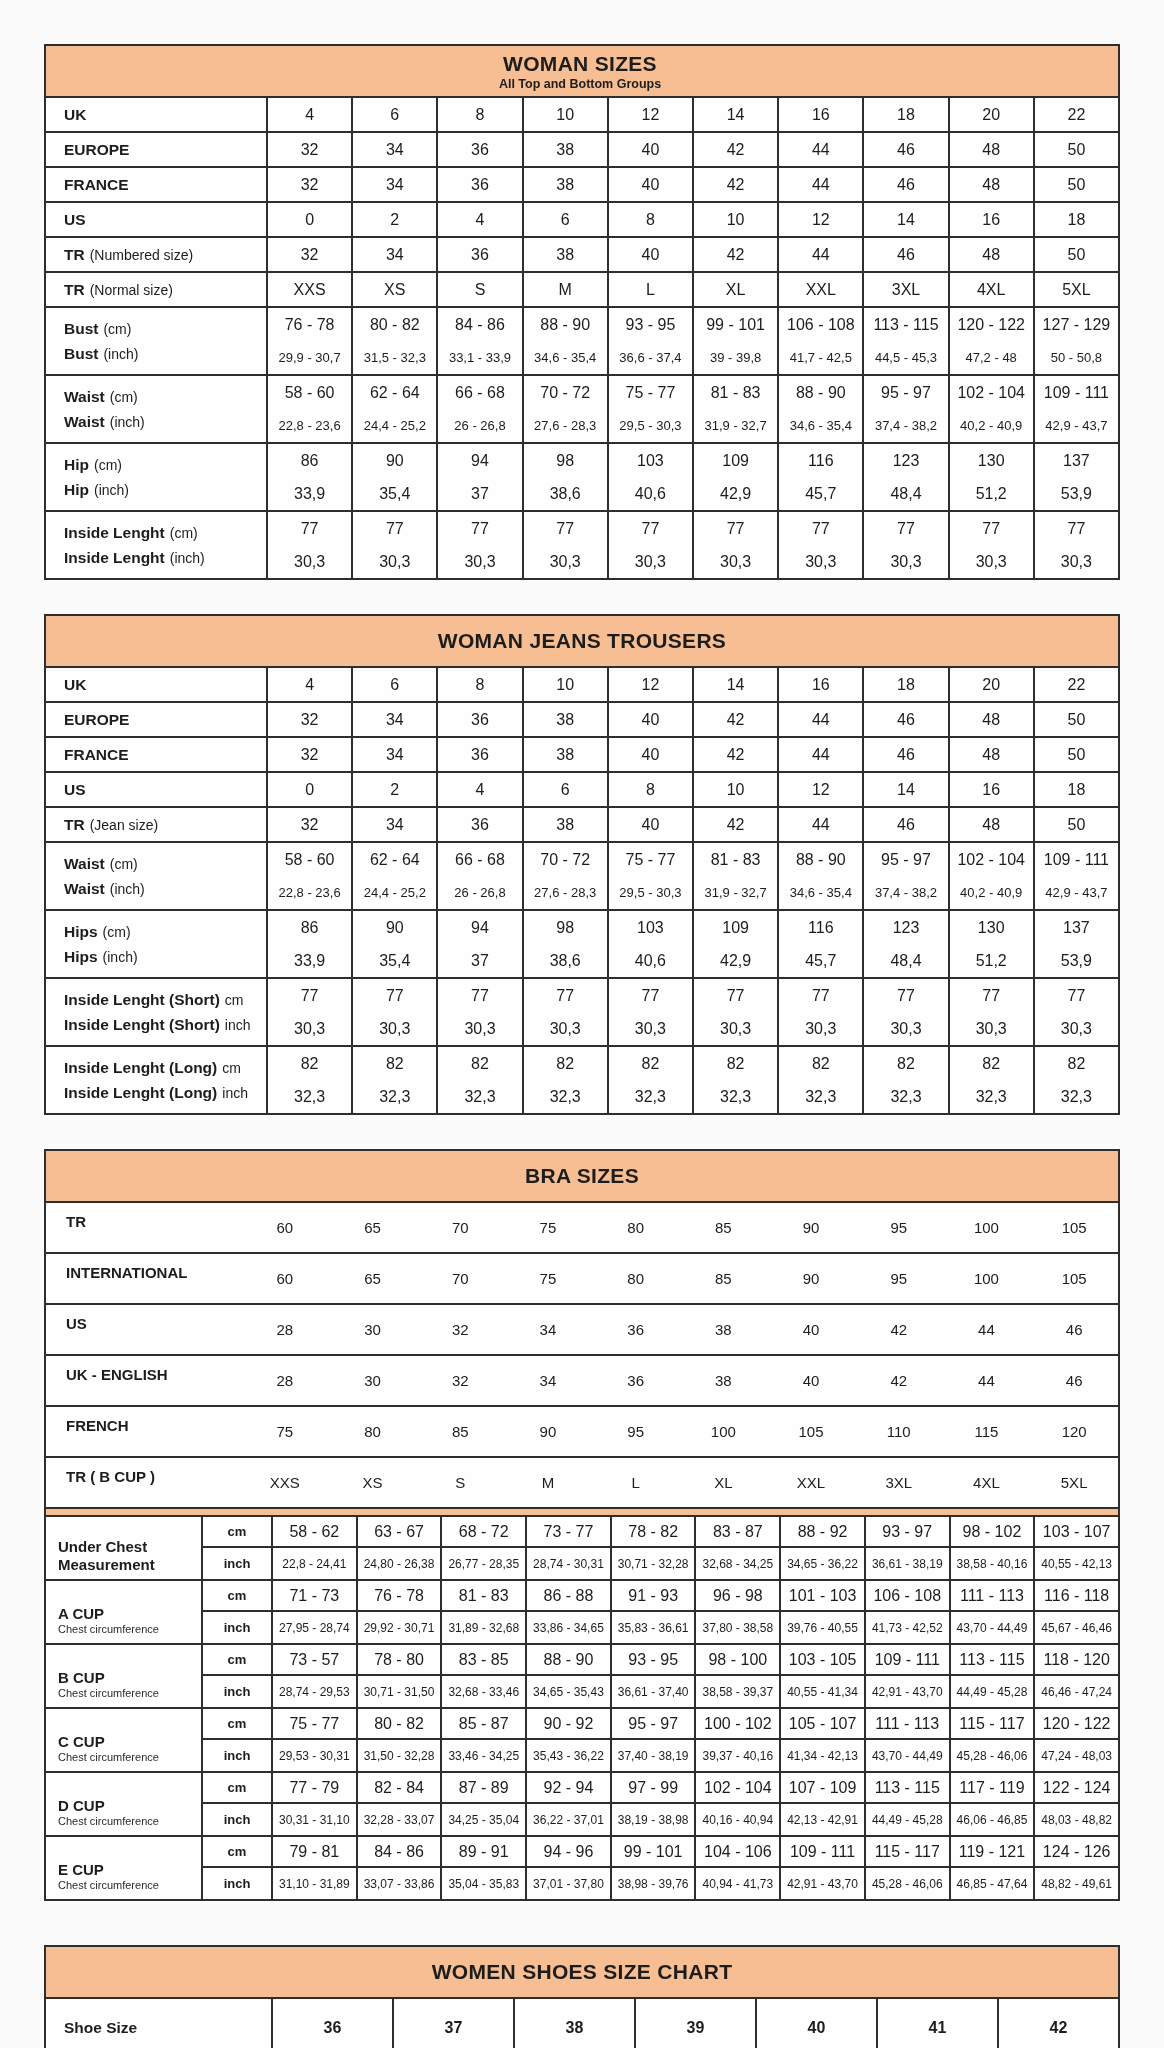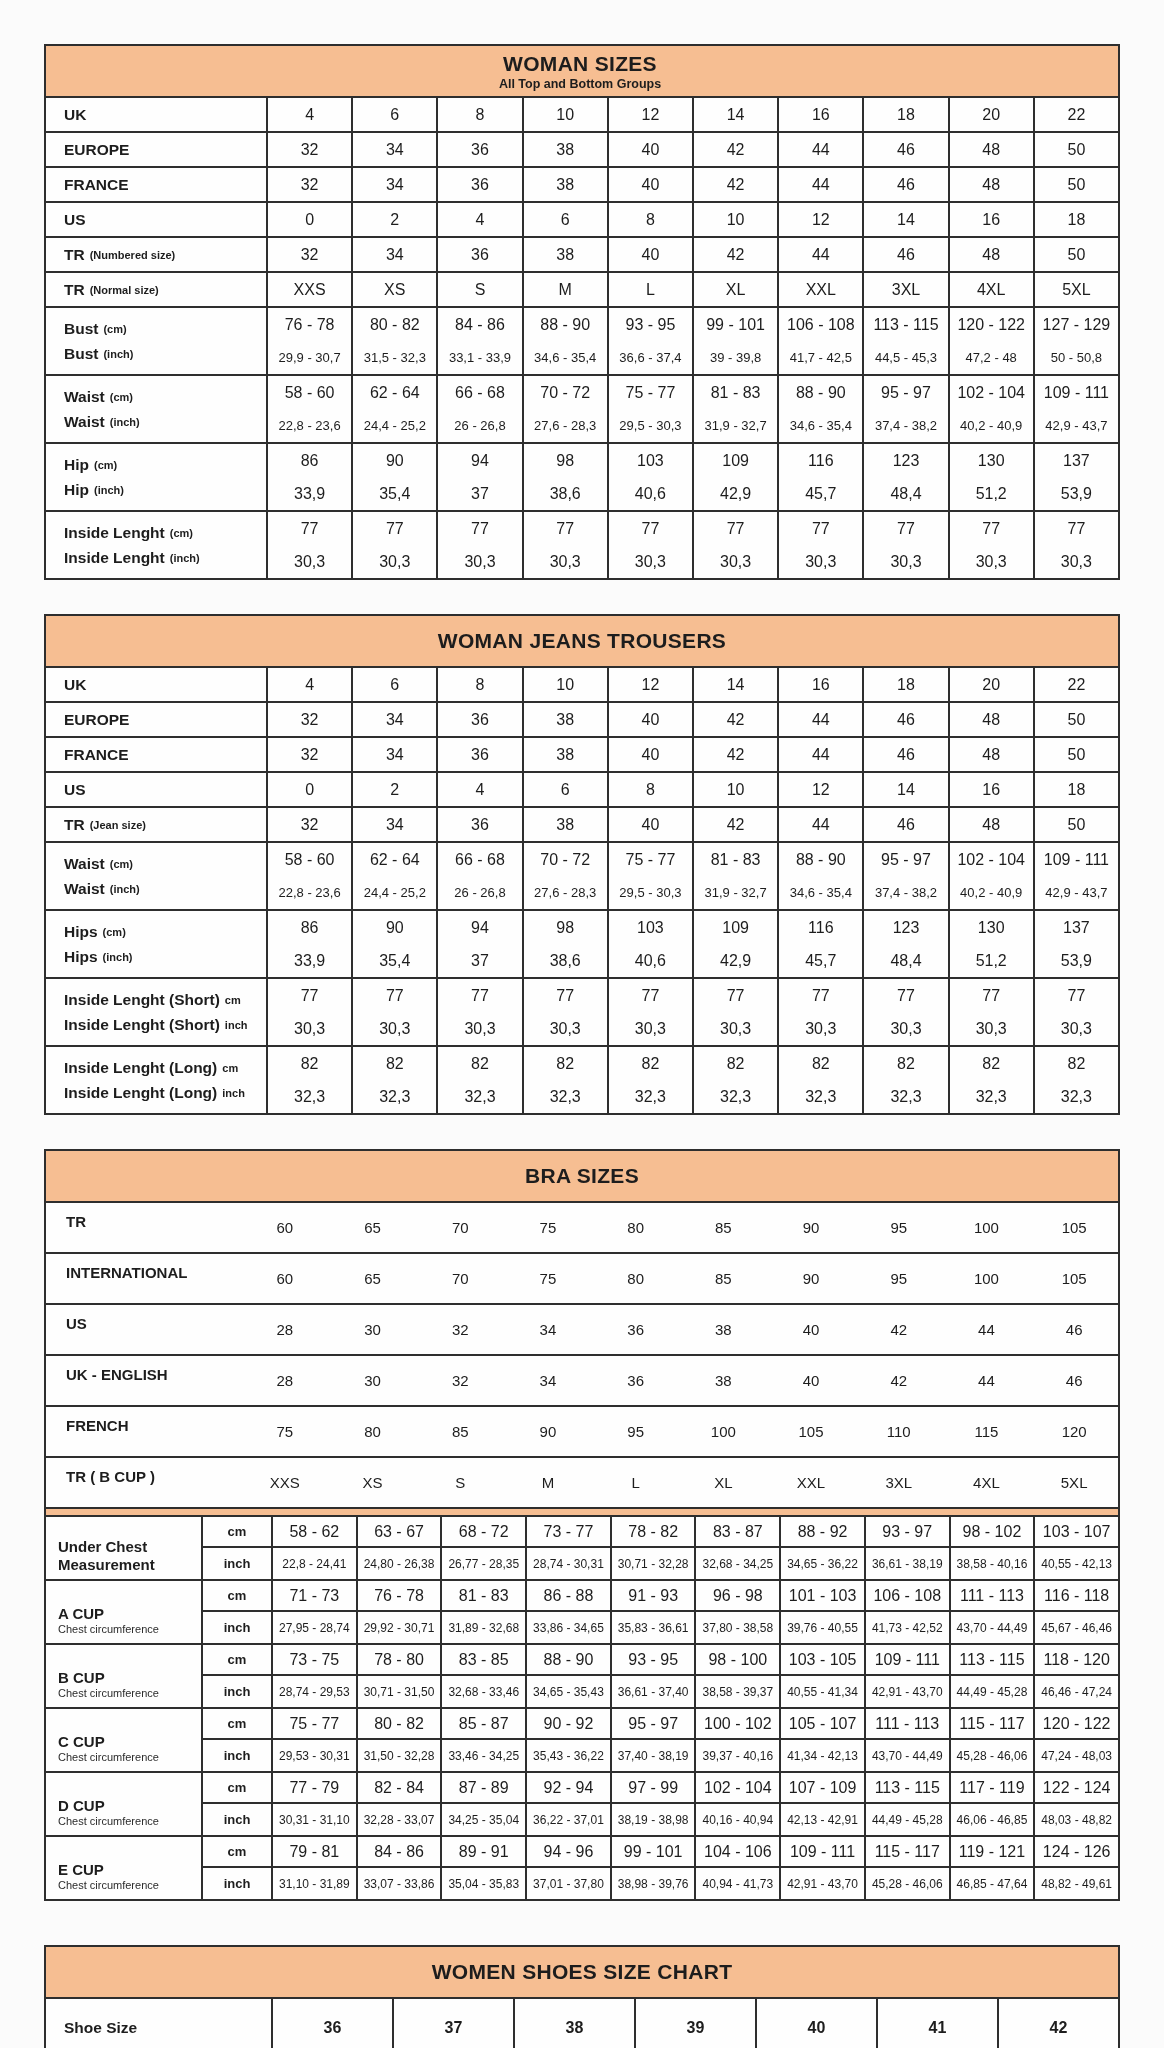--- a/index.html
+++ b/index.html
@@ -30,21 +30,21 @@
   .tbl-subtitle { font-size: 12.5px; font-weight: bold; margin-top: 1px; }
 
   
   .grp { display: grid; border-top: 2px solid #2e2e2e; }
   .grp:first-child { border-top: none; }
   #body-woman .grp, #body-jeans .grp { grid-template-columns: 220px repeat(10, 1fr); }
   #body-shoes .grp { grid-template-columns: 225px repeat(7, 1fr); }
   .cell.datacell { border-left: 2px solid #2e2e2e; display: flex; flex-direction: column; justify-content: center; }
   .lblcell { display: flex; flex-direction: column; justify-content: center; padding-left: 18px; }
   .lbl-line { height: 25px; display: flex; align-items: center; gap: 5px; font-weight: bold; font-size: 15.5px; white-space: nowrap; }
-  .lbl-note { font-size: 11px; font-weight: bold; }
+  .lbl-note { font-size: 14px; font-weight: normal; }
   .val { height: 33px; display: flex; align-items: center; justify-content: center; font-size: 16px; }
   .val.small { font-size: 13px; }
   .val.bold { font-weight: bold; }
   #body-shoes .grp.tall .val, #body-shoes .grp.tall .lbl-line { height: 58px; }
   #body-shoes .grp .val, #body-shoes .grp .lbl-line { height: 40px; }
   #body-shoes .val { font-size: 15px; }
   #body-shoes .val.bold { font-size: 16px; }
 
   
   .convrow { display: grid; grid-template-columns: 195px repeat(10, 1fr); border-top: 2px solid #2e2e2e; }
@@ -1102,21 +1102,21 @@
         <div class="cupgrp">
           <div class="cup-lbl">
             <div class="cup-name">B CUP</div>
             <div class="cup-sub">Chest circumference</div>
           </div>
           <div class="cell ucell">
             <div class="unit half-top">cm</div>
             <div class="unit">inch</div>
           </div>
           <div class="cell datacell">
-            <div class="cupval half-top">73 - 75</div>
+            <div class="cupval half-top">73 - 57</div>
             <div class="cupval small">28,74 - 29,53</div>
           </div>
           <div class="cell datacell">
             <div class="cupval half-top">78 - 80</div>
             <div class="cupval small">30,71 - 31,50</div>
           </div>
           <div class="cell datacell">
             <div class="cupval half-top">83 - 85</div>
             <div class="cupval small">32,68 - 33,46</div>
           </div>

